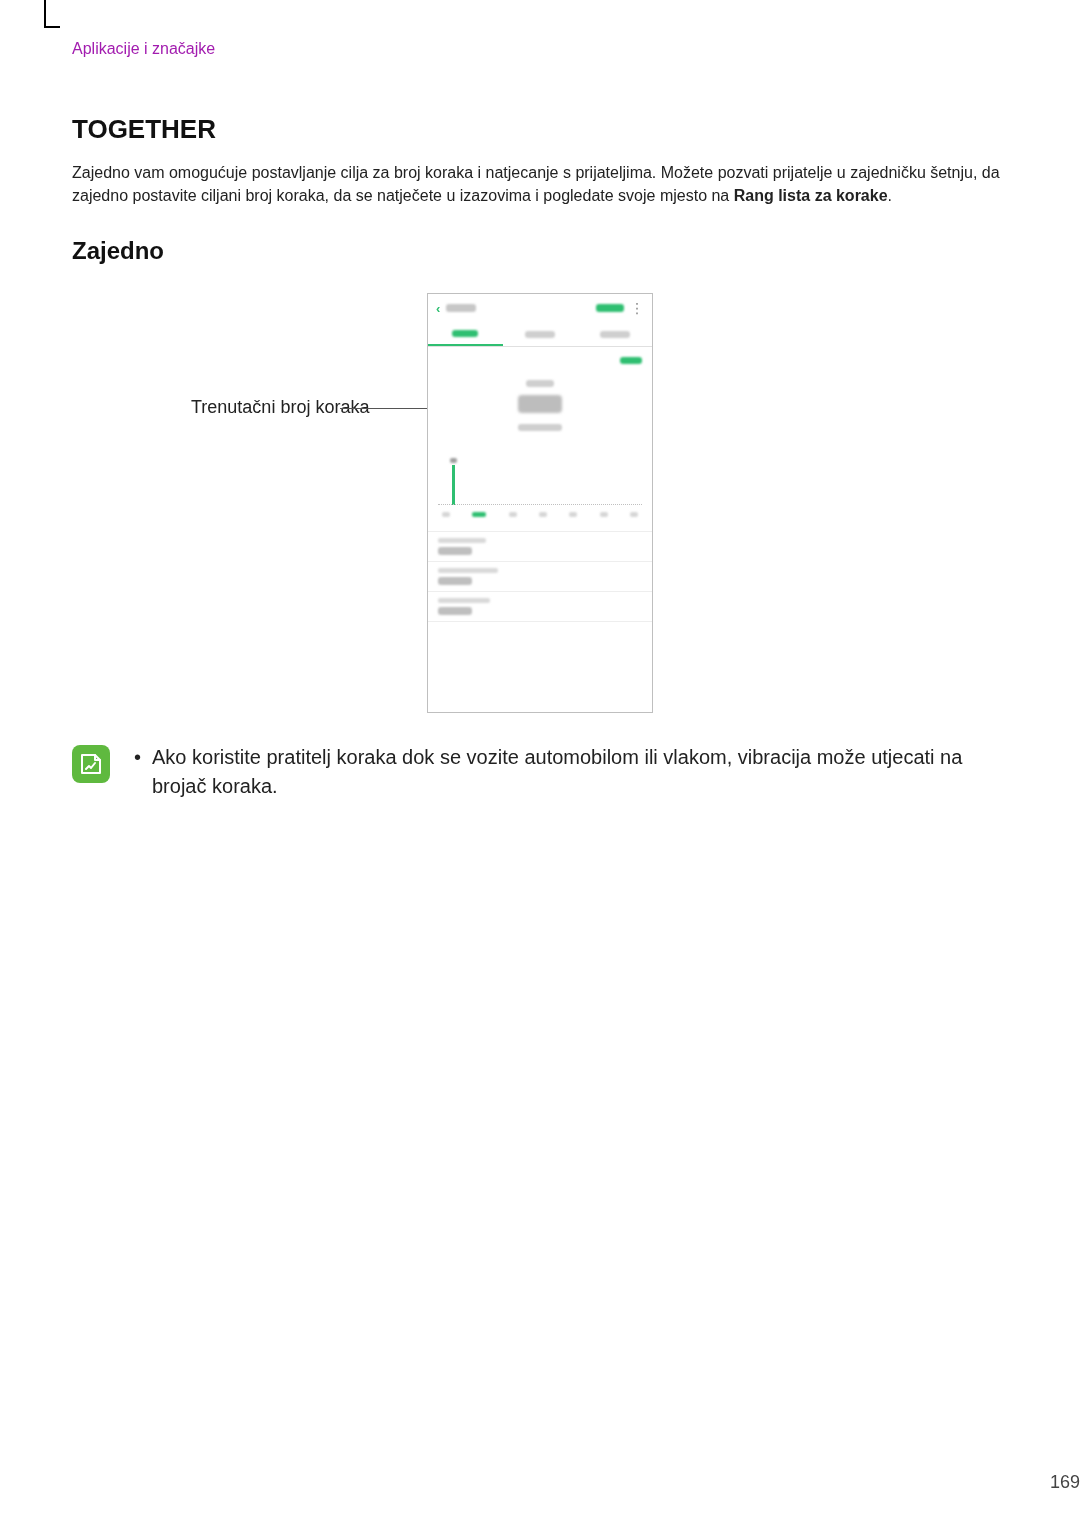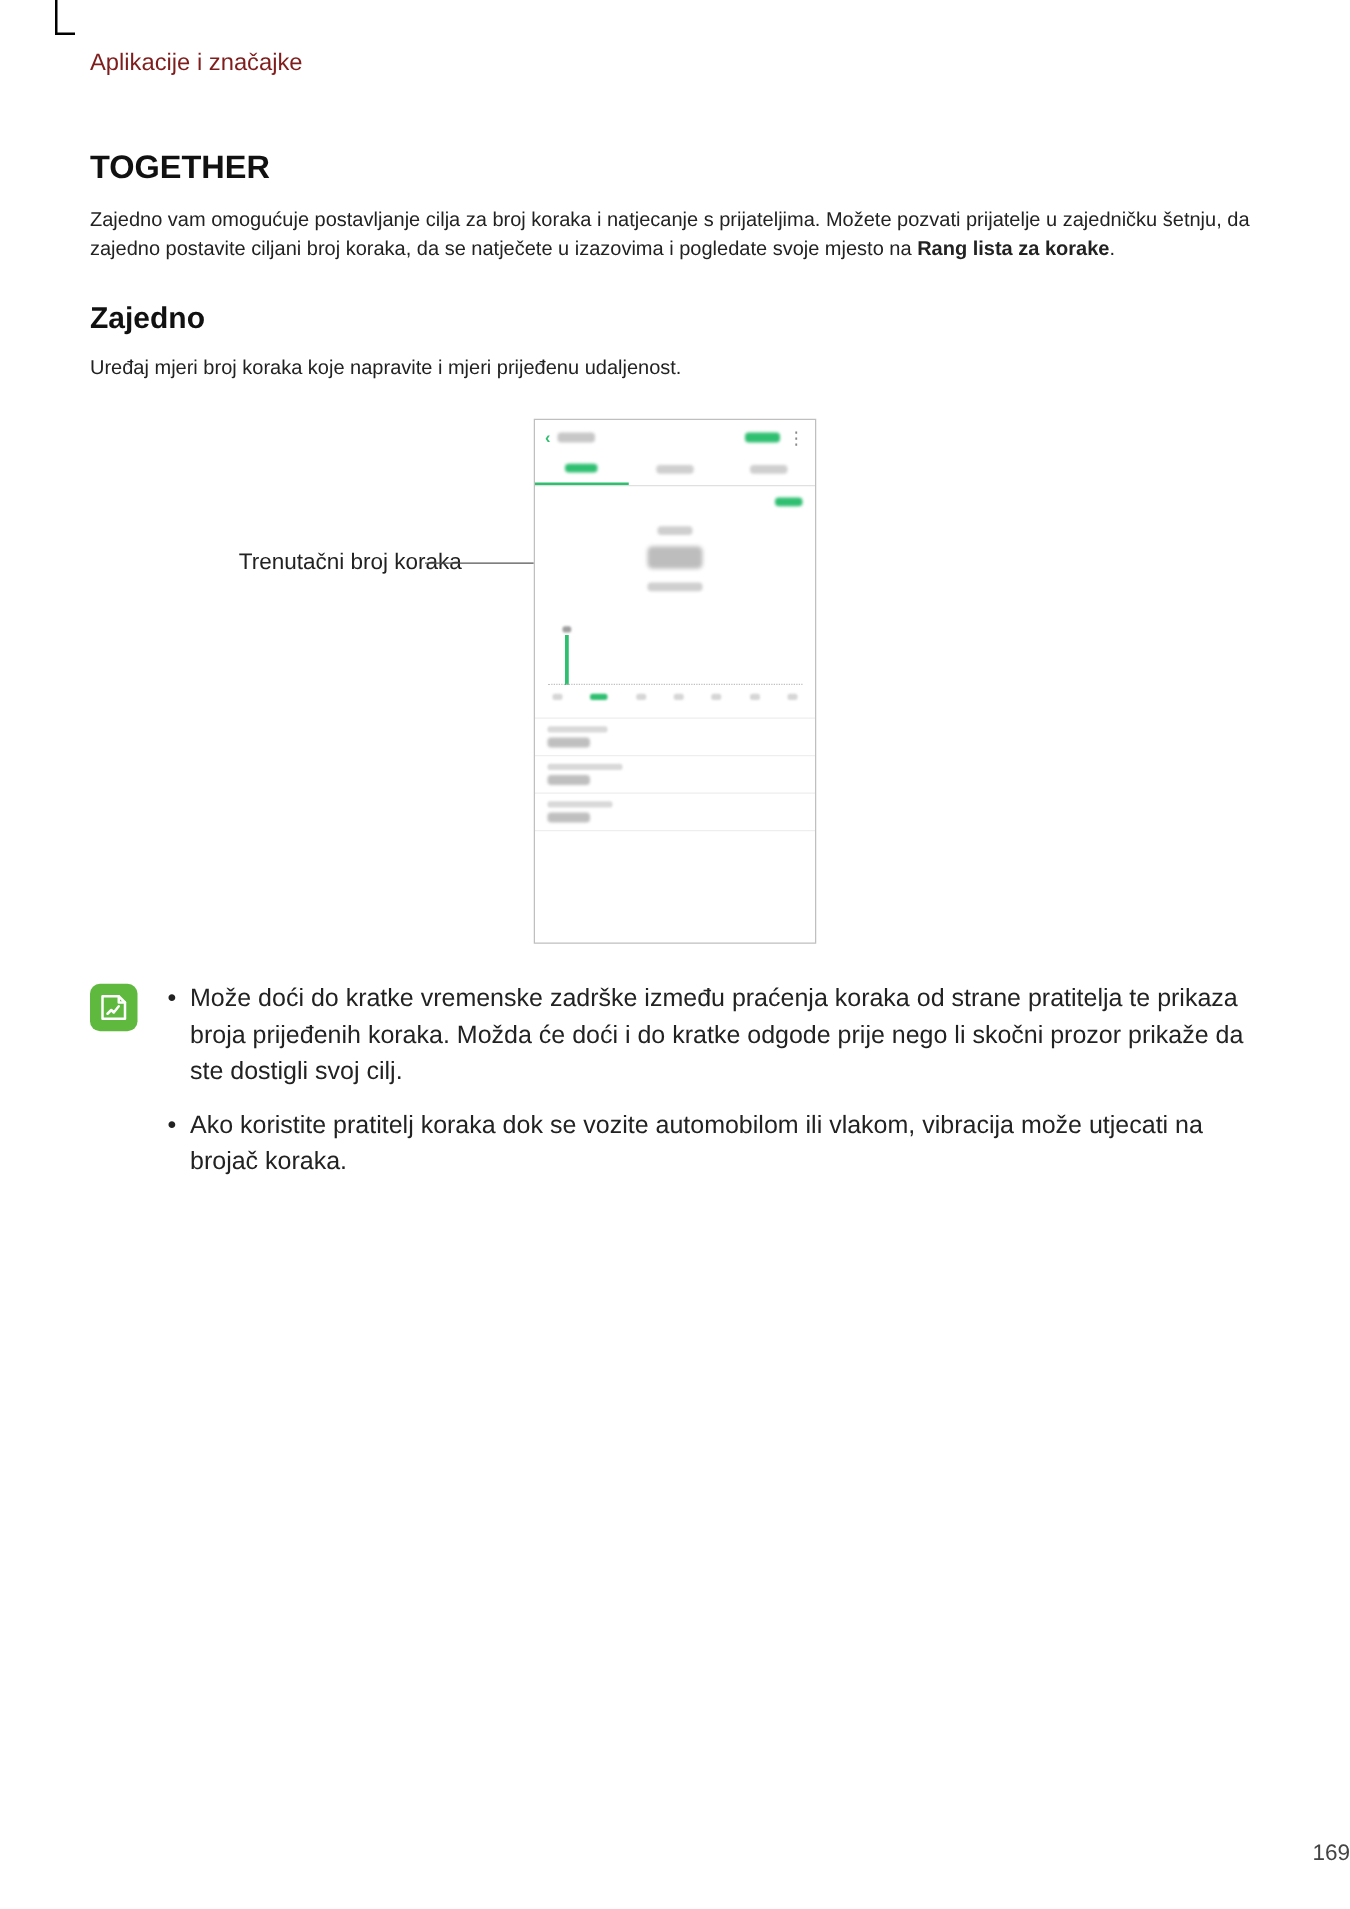--- a/index.html
+++ b/index.html
@@ -19,22 +19,22 @@
   .corner-mark {
     position: absolute;
     top: 0;
     left: 44px;
     width: 14px;
     height: 26px;
     border-left: 2px solid #000;
     border-bottom: 2px solid #000;
   }
   .header {
-    font-size: 19px;
-    color: #7f1d1d;
+    font-size: 16px;
+    color: #a21caf;
     margin-top: 4px;
     margin-bottom: 56px;
   }
   h2.section {
     font-size: 26px;
     font-weight: 700;
     margin: 0 0 16px 0;
     color: #111;
   }
   h3.subsection {
@@ -281,21 +281,20 @@
 
   <div class="header">Aplikacije i značajke</div>
 
   <h2 class="section">TOGETHER</h2>
 
   <p class="body">
     <span>Zajedno vam omogućuje postavljanje cilja za broj koraka i natjecanje s prijateljima. Možete pozvati prijatelje u zajedničku šetnju, da zajedno postavite ciljani broj koraka, da se natječete u izazovima i pogledate svoje mjesto na </span><span class="b">Rang lista za korake</span><span>.</span>
   </p>
 
   <h3 class="subsection">Zajedno</h3>
-  <p class="body">Uređaj mjeri broj koraka koje napravite i mjeri prijeđenu udaljenost.</p>
 
   <div class="figure-wrap">
 
     <div class="callout-left" style="left:98px; top:104px;">Trenutačni broj koraka</div>
     <div class="line" style="left:268px; top:115px; width:120px;"></div>
 
     <div class="callout-right" style="left:530px; top:104px;">Cilj</div>
     <div class="line" style="left:482px; top:115px; width:42px;"></div>
 
     <div class="phone">
@@ -361,19 +360,18 @@
 
   <div class="note-row">
     <div class="note-icon">
       <svg viewBox="0 0 24 24" fill="none" stroke="#ffffff" stroke-width="2" stroke-linecap="round" stroke-linejoin="round">
         <path d="M3 3h13l5 5v13H3z"></path>
         <path d="M16 3v5h5"></path>
         <path d="M7 17l3-3 2 2 4-5"></path>
       </svg>
     </div>
     <ul class="note-list">
-      <li>Može doći do kratke vremenske zadrške između praćenja koraka od strane pratitelja te prikaza broja prijeđenih koraka. Možda će doći i do kratke odgode prije nego li skočni prozor prikaže da ste dostigli svoj cilj.</li>
       <li>Ako koristite pratitelj koraka dok se vozite automobilom ili vlakom, vibracija može utjecati na brojač koraka.</li>
     </ul>
   </div>
 
   <div class="page-number">169</div>
 </div>
 
 </body></html>

